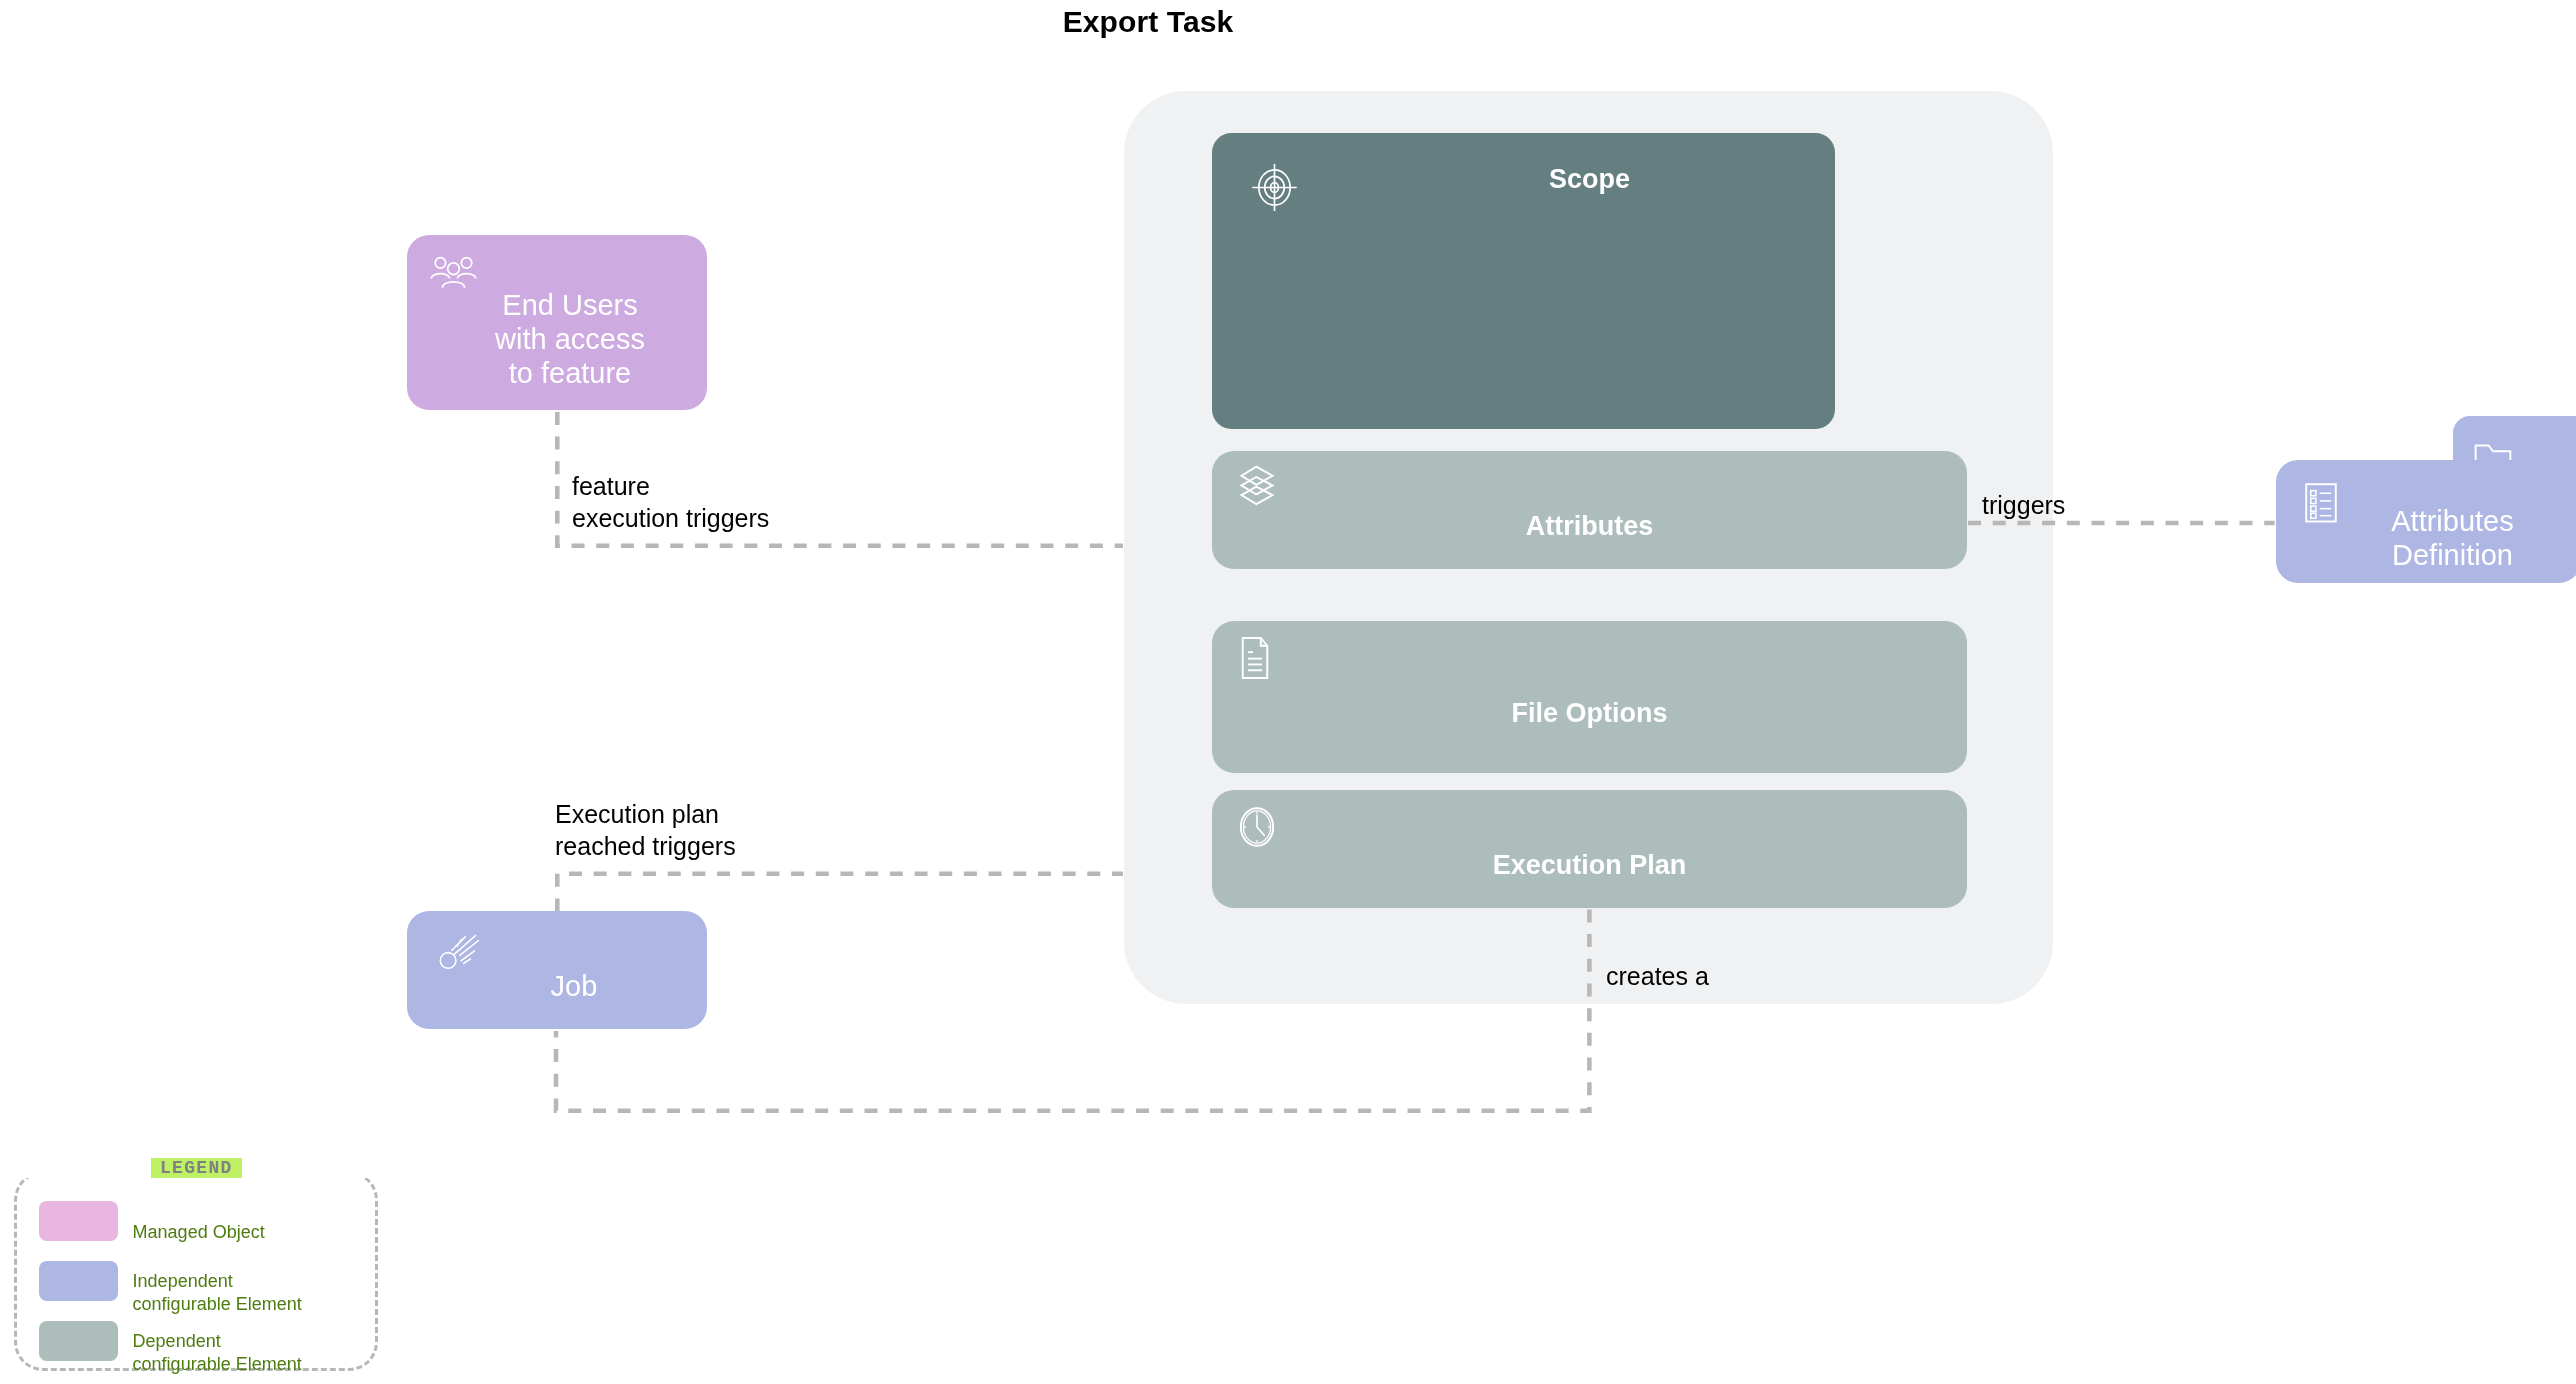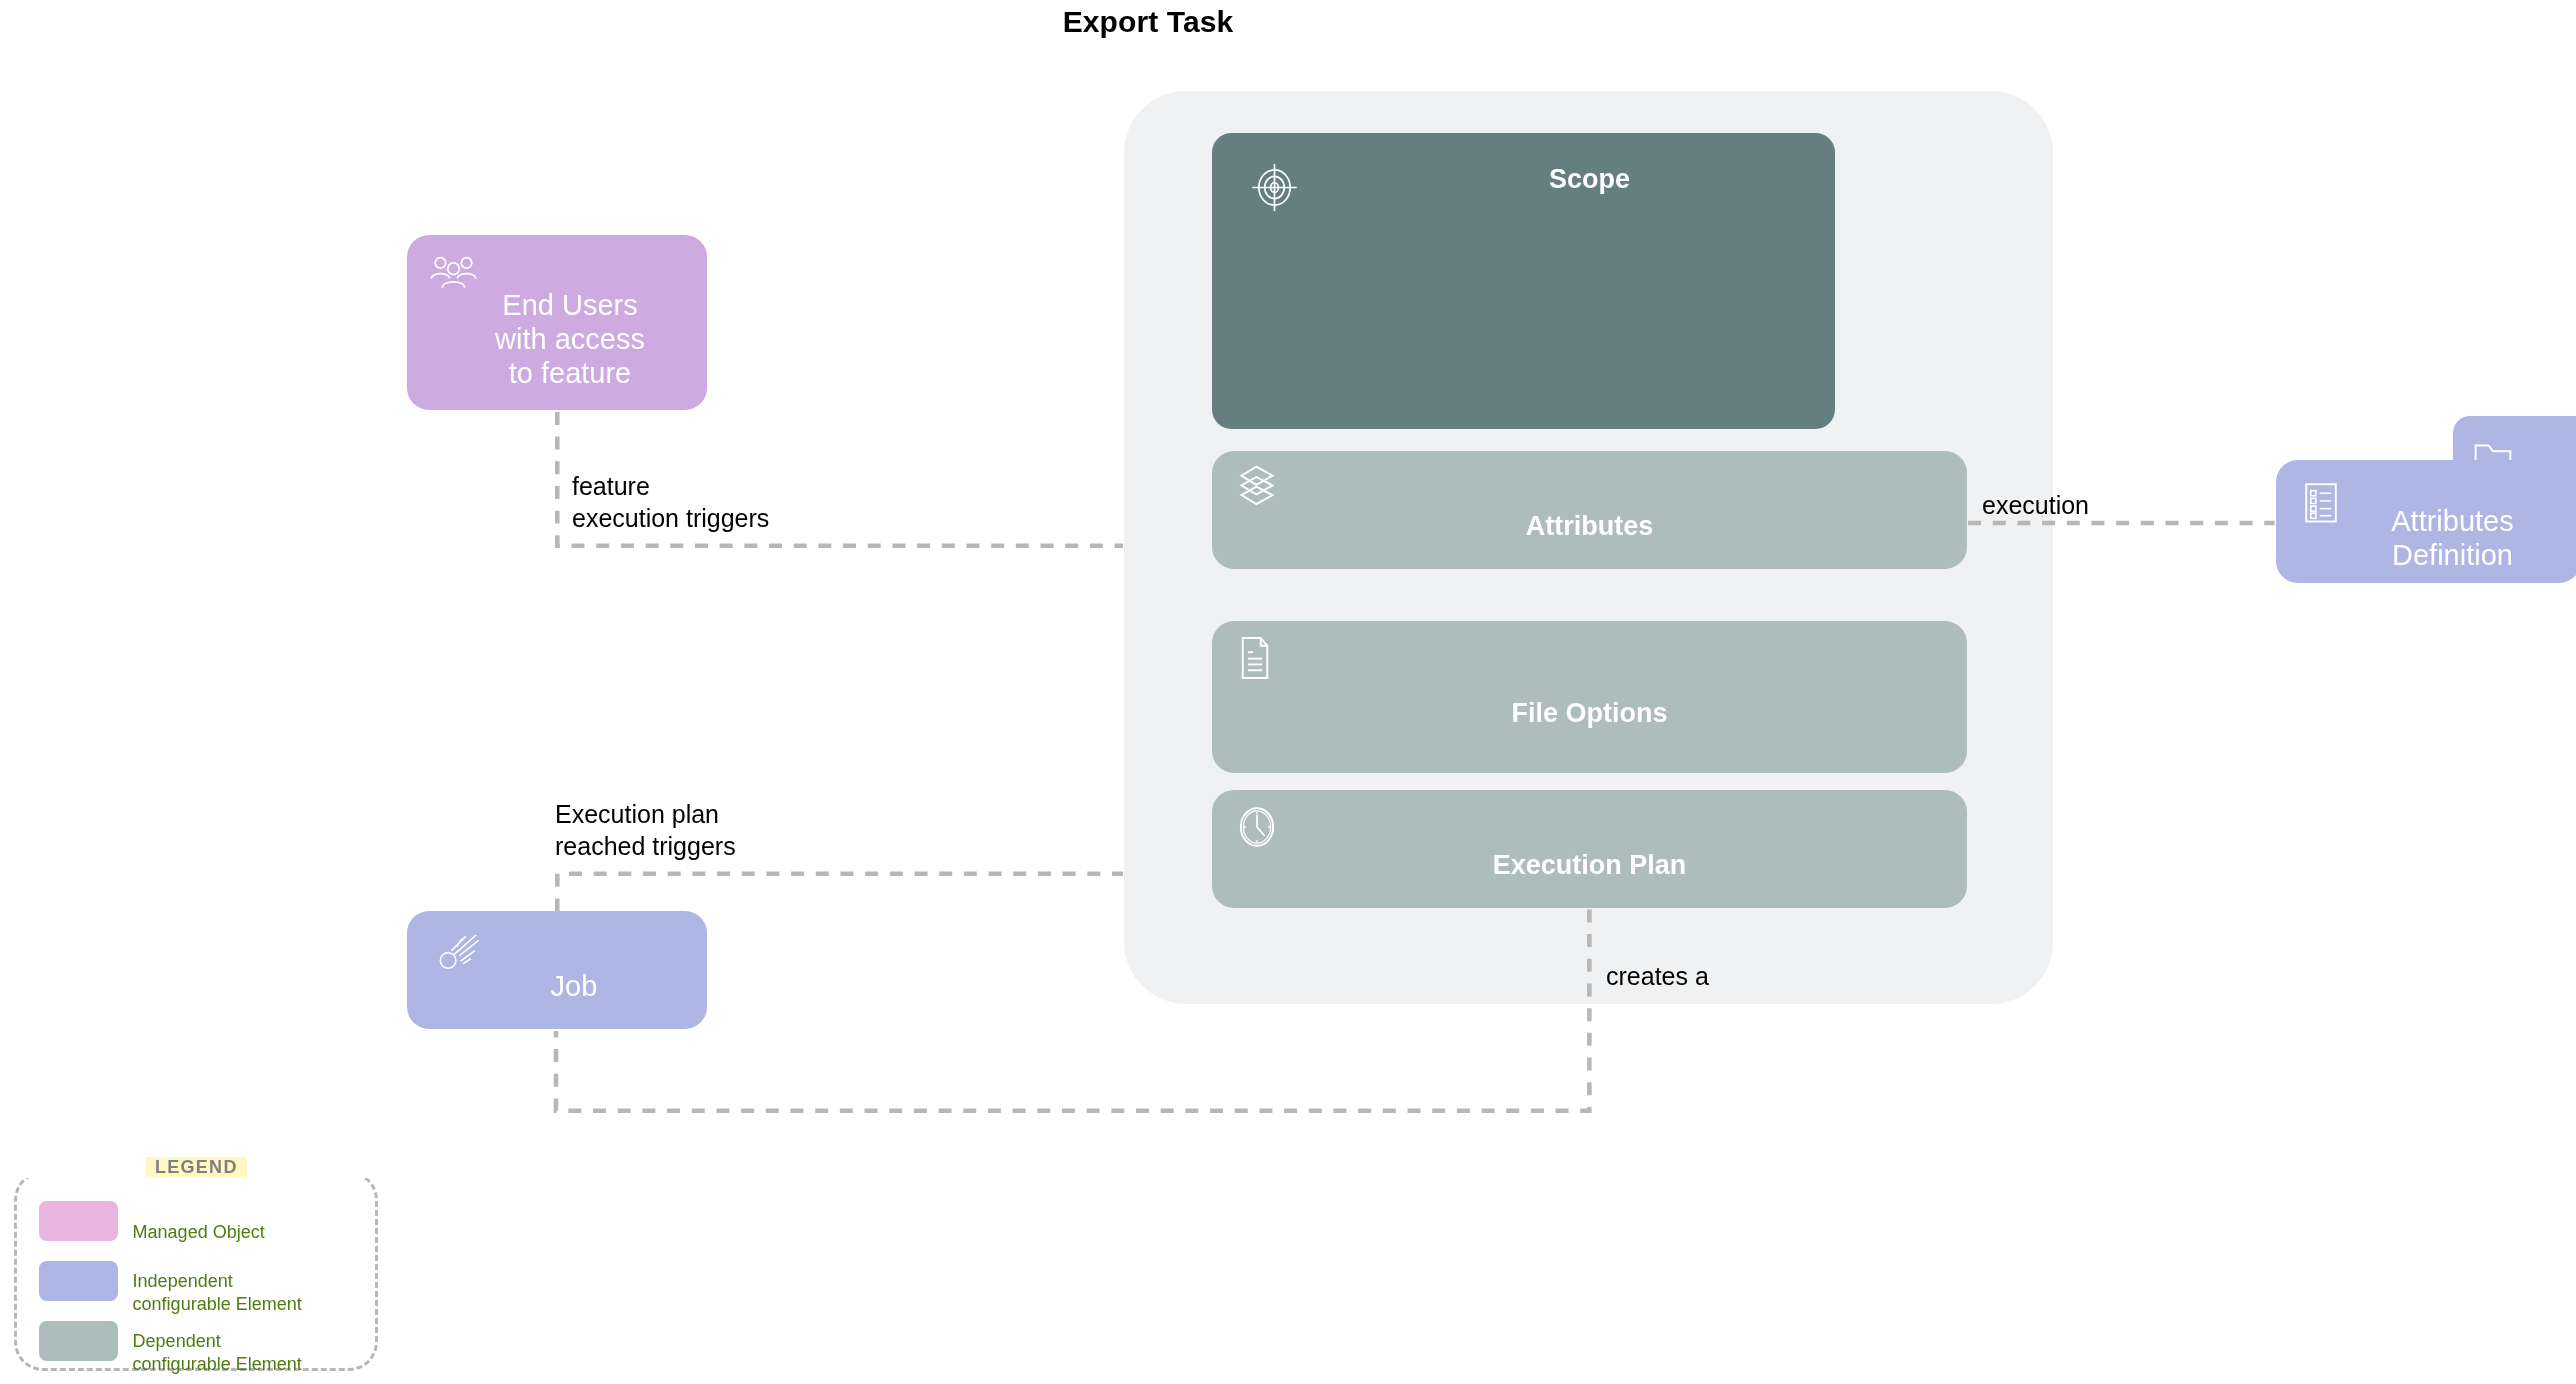--- a/index.html
+++ b/index.html
@@ -212,22 +212,23 @@
     width: 364px;
     text-align: center;
     font-size: 18px;
     font-weight: bold;
     color: #808080;
     letter-spacing: 1.3px;
     background: #ffffff;
     z-index: 3;
   }
   #legend-title span {
-    background: #fef9c3;
+    background: #bef264;
     padding: 0 9px;
+    font-family: Liberation Mono, monospace;
   }
   #legend-items {
     position: absolute;
     left: 25px;
     top: 34px;
     width: 325px;
   }
   .legend-item {
     display: flex;
     align-items: center;
@@ -360,21 +361,21 @@
     </svg>
     <div class="node-label">Attributes
 Definition</div>
   </div>
 
   <div id="label-feature-execution" class="edge-label">feature
 execution triggers</div>
   <div id="label-execution-reached" class="edge-label">Execution plan
 reached triggers</div>
   <div id="label-creates-a" class="edge-label">creates a</div>
-  <div id="label-reference" class="edge-label">execution</div>
+  <div id="label-reference" class="edge-label">triggers</div>
 
   <div id="legend">
     <div id="legend-box"></div>
     <div id="legend-title"><span>LEGEND</span></div>
     <div id="legend-items">
       <div class="legend-item">
         <div class="legend-swatch" style="background:#e8b5e0"></div>
         <div class="legend-text">Managed Object</div>
       </div>
       <div class="legend-item">

